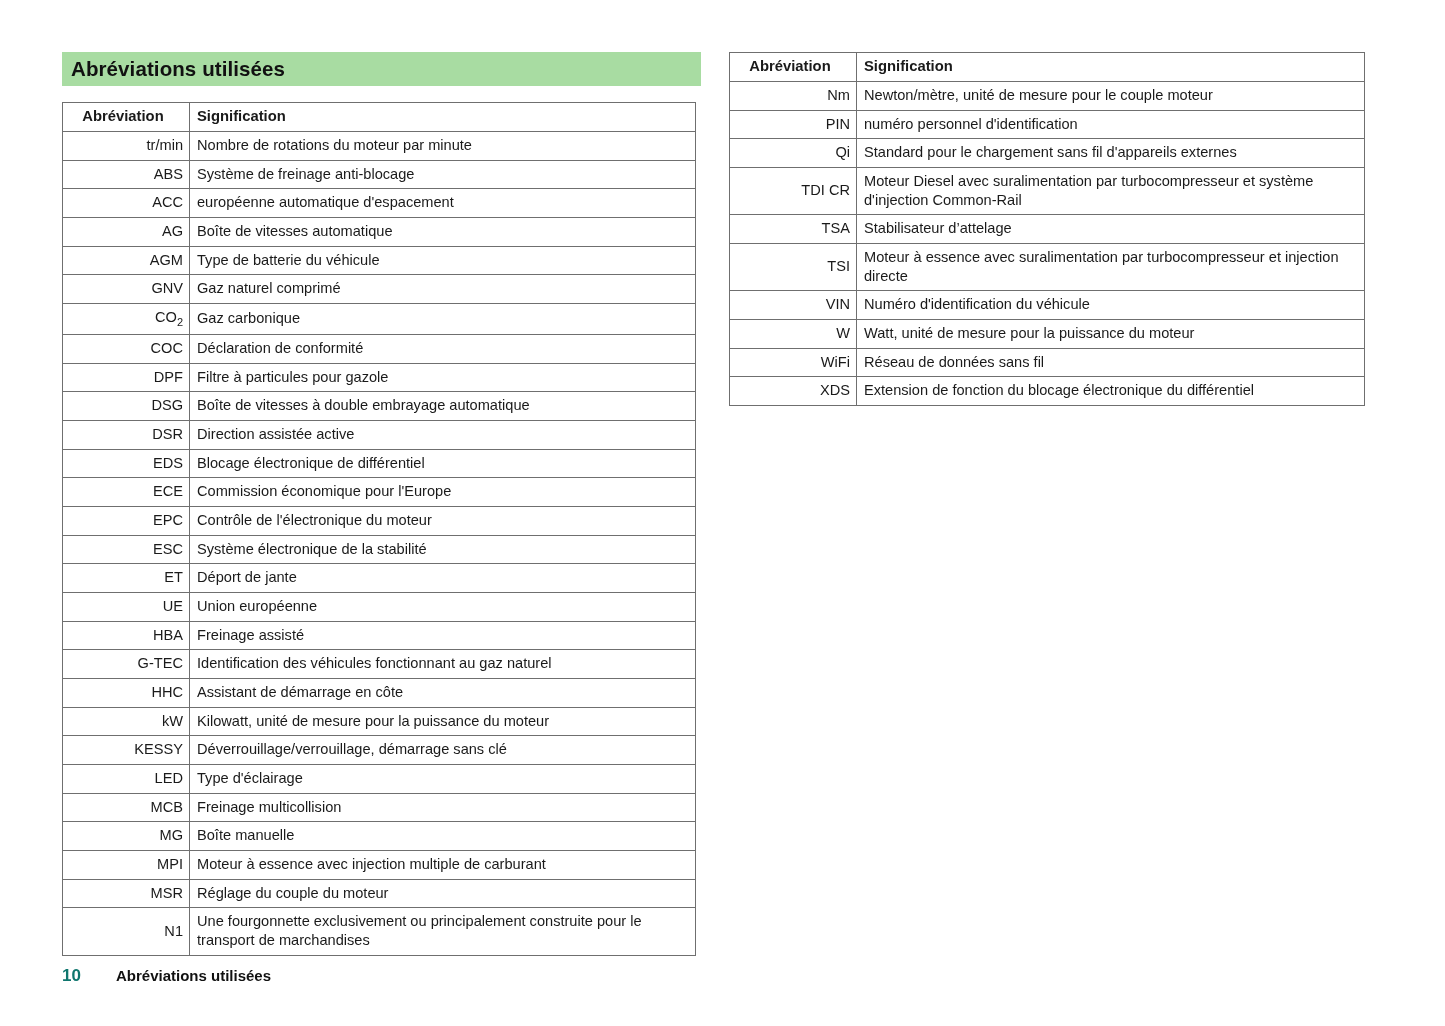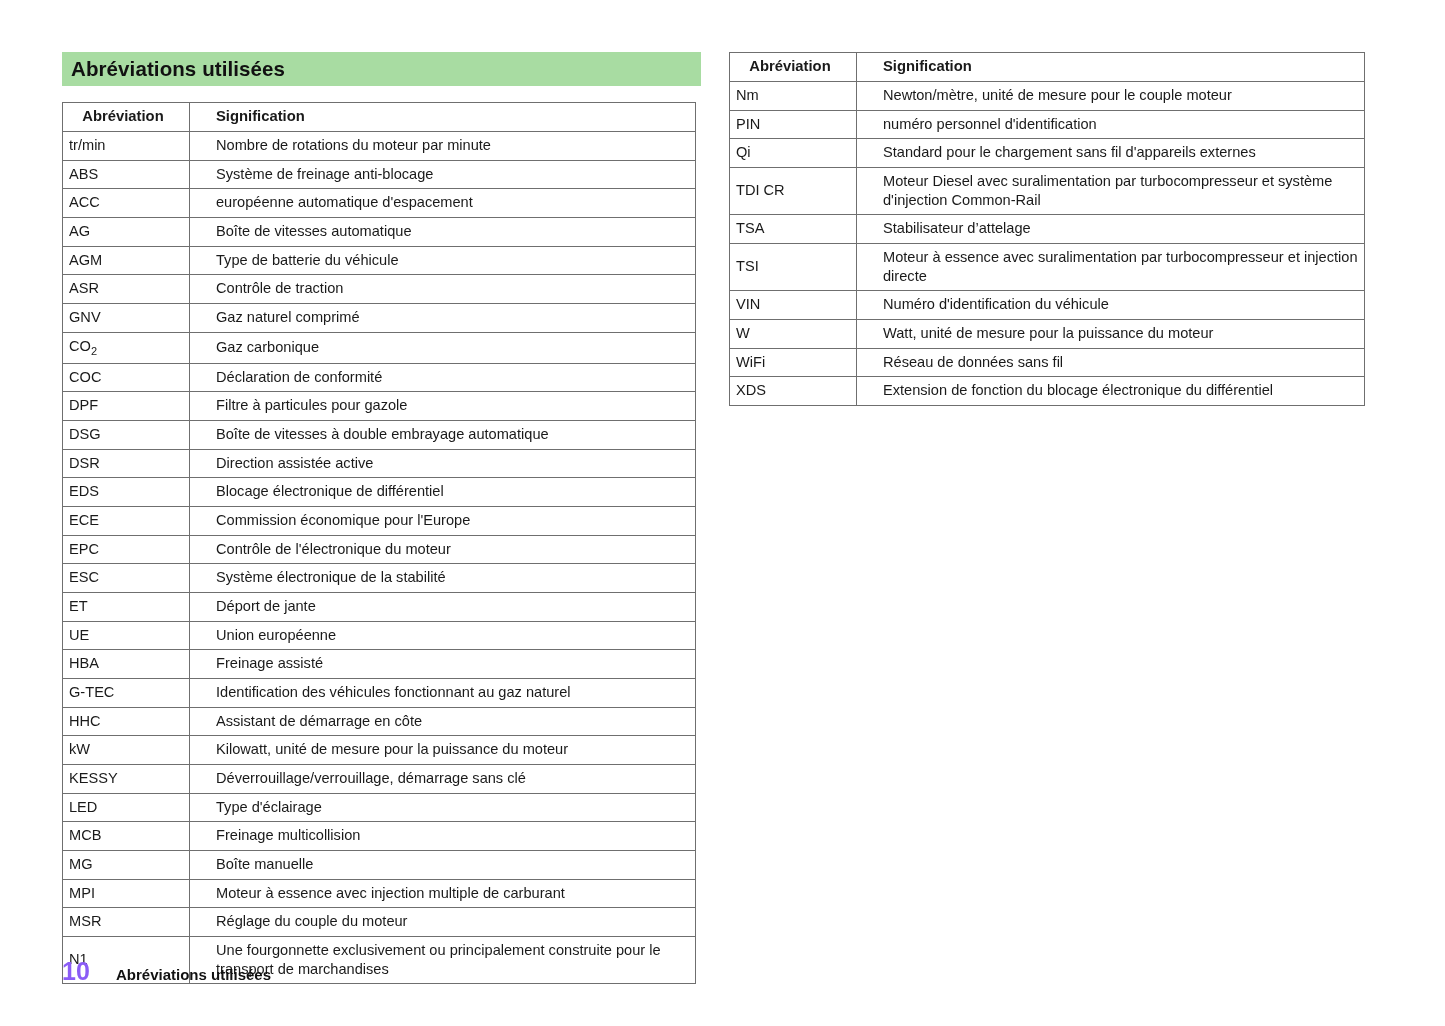--- a/index.html
+++ b/index.html
@@ -68,48 +68,48 @@
     padding: 4px 6px 5px 6px;
     box-sizing: border-box;
   }
   table.abbr th {
     font-weight: bold;
     font-size: 14.8px;
   }
   table.abbr th.c-abbr,
   table.abbr td.c-abbr {
     width: 127px;
-    text-align: left;
+    text-align: right;
   }
   table.abbr th.c-abbr { text-align: center; }
   table.abbr th.c-mean,
   table.abbr td.c-mean {
     text-align: left;
-    padding-left: 26px;
+    padding-left: 7px;
   }
   table.abbr th.c-abbr {
     padding-left: 0;
     margin-top: 44px;
   }
   table.abbr td.c-abbr { white-space: nowrap; }
 
   sub { font-size: 11px; }
 
   
   .footer {
     position: absolute;
     left: 62px;
     bottom: 40px;
     display: flex;
     align-items: baseline;
   }
   .footer .pgnum {
-    font-size: 25px;
+    font-size: 17px;
     font-weight: bold;
-    color: #8b5cf6;
+    color: #0f766e;
     width: 54px;
   }
   .footer .pgtitle {
     font-size: 15px;
     font-weight: bold;
     color: #111;
   }
 </style>
 </head>
 <body>
@@ -142,24 +142,20 @@
             <td class="c-abbr">ACC</td>
             <td class="c-mean">européenne automatique d'espacement</td>
           </tr>
           <tr>
             <td class="c-abbr">AG</td>
             <td class="c-mean">Boîte de vitesses automatique</td>
           </tr>
           <tr>
             <td class="c-abbr">AGM</td>
             <td class="c-mean">Type de batterie du véhicule</td>
-          </tr>
-          <tr>
-            <td class="c-abbr">ASR</td>
-            <td class="c-mean">Contrôle de traction</td>
           </tr>
           <tr>
             <td class="c-abbr">GNV</td>
             <td class="c-mean">Gaz naturel comprimé</td>
           </tr>
           <tr>
             <td class="c-abbr">CO<sub>2</sub></td>
             <td class="c-mean">Gaz carbonique</td>
           </tr>
           <tr>

